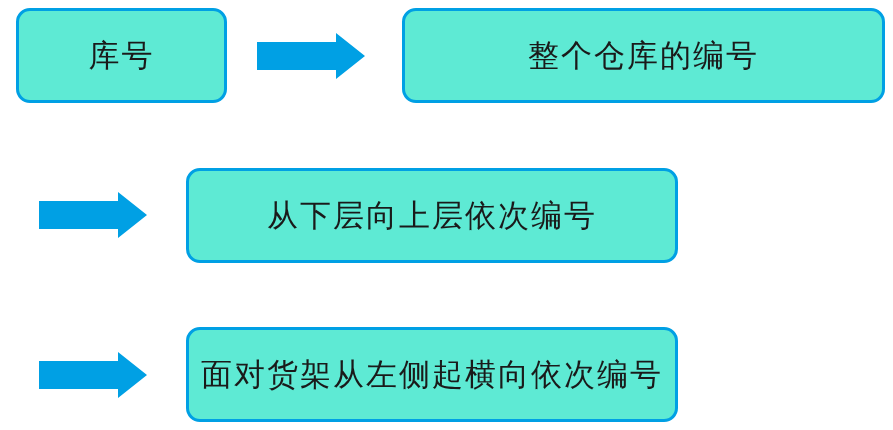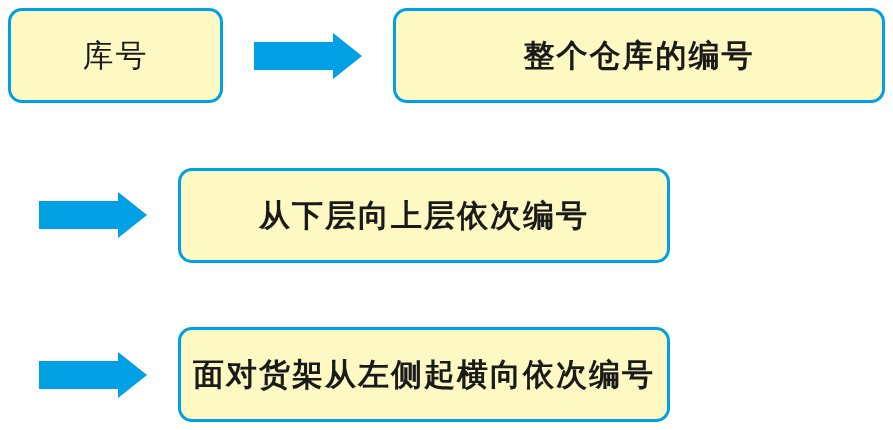--- a/index.html
+++ b/index.html
@@ -24,44 +24,44 @@
   }
   .row {
     display: flex;
     align-items: center;
     height: 95px;
   }
   .box {
     height: 95px;
     border: 3px solid var(--accent);
     border-radius: 14px;
-    background: #fef9c3;
+    background: #5eead4;
     display: flex;
     align-items: center;
     justify-content: center;
     color: var(--text);
     font-size: 31px;
     letter-spacing: 2px;
     line-height: 1;
+    margin-left: 8px;
   }
   .term-box {
     width: 215px;
   }
   .arrow-zone {
     width: 170px;
     display: flex;
     align-items: center;
     justify-content: center;
   }
   .arrow-zone svg {
     display: block;
   }
   .description-box {
     width: 492px;
-    font-weight: bold;
   }
 </style>
 </head>
 <body>
 
 <div class="diagram">
 
   <div class="row">
     <div class="box term-box">
       <span>库号</span>

